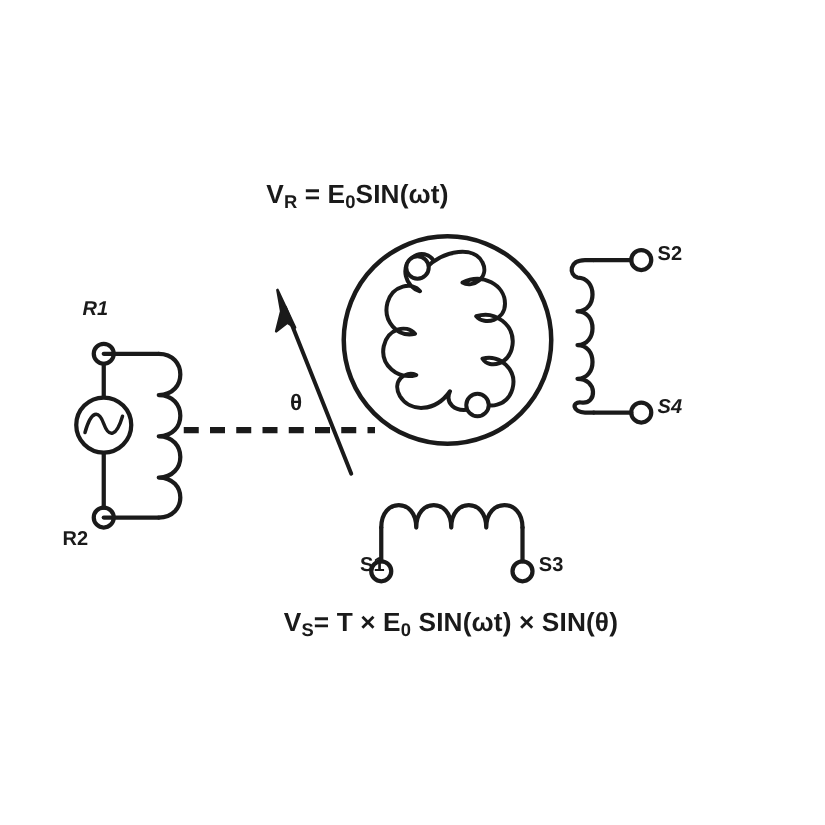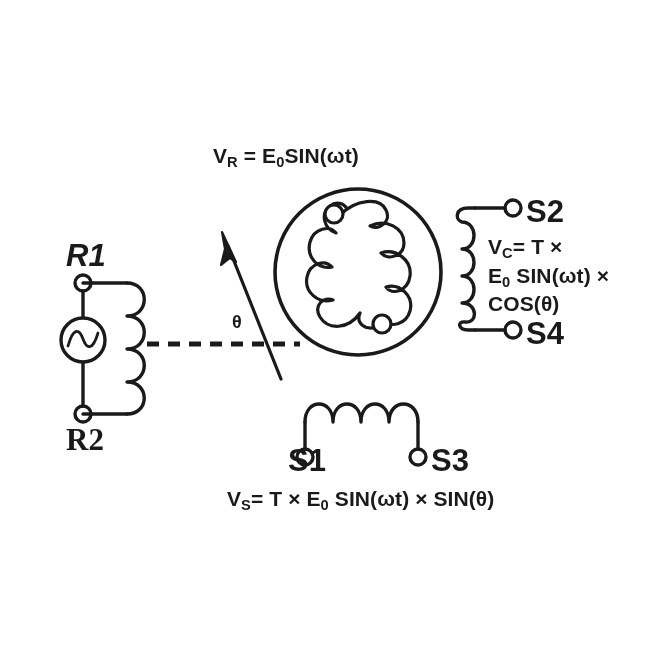--- a/index.html
+++ b/index.html
@@ -28,21 +28,21 @@
     font-weight: bold;
     color: #1a1a1a;
     white-space: nowrap;
     line-height: 1.06;
     letter-spacing: 0.1px;
   }
   .formula {
     font-size: 21px;
   }
   .term {
-    font-size: 31px;
+    font-size: 16px;
   }
   .theta-lbl {
     font-size: 18px;
   }
   .sub {
     font-size: 0.70em;
     vertical-align: -0.28em;
     font-weight: bold;
   }
 </style>
@@ -136,37 +136,28 @@
                C 389 398, 418 398, 418 422" stroke-width="3.4" fill="none"></path>
     </g>
   </svg>
 
   <div class="lbl formula" style="left:213px; top:145px;">
     <span>V</span><span class="sub">R</span><span>&nbsp;= E</span><span class="sub">0</span><span>SIN(ωt)</span>
   </div>
 
   <div class="lbl term" style="left:66px; top:240px;font-style:italic;">R1</div>
 
-  <div class="lbl term" style="left:66px; top:424px;font-family:Liberation Serif, serif;">R2</div>
+  <div class="lbl term" style="left:50px; top:424px;">R2</div>
 
   <div class="lbl theta-lbl" style="left:232px; top:313px;">θ</div>
 
   <div class="lbl term" style="left:526px; top:196px;">S2</div>
 
-  <div class="lbl term" style="left:526px; top:318px;">S4</div>
+  <div class="lbl term" style="left:526px; top:318px;font-style:italic;">S4</div>
 
-  <div class="lbl formula" style="left:488px; top:236px;">
-    <div>
-      <span>V</span><span class="sub">C</span><span>= T ×</span>
-    </div>
-    <div style="margin-top:3px;">
-      <span>E</span><span class="sub">0</span>&nbsp;<span>SIN(ωt) ×</span>
-    </div>
-    <div style="margin-top:3px;">COS(θ)</div>
-  </div>
 
   <div class="lbl term" style="left:261px; top:445px;margin-left:27px;">S1</div>
 
   <div class="lbl term" style="left:431px; top:445px;">S3</div>
 
   <div class="lbl formula" style="left:203px; top:488px;margin-left:24px;">
     <span>V</span><span class="sub">S</span><span>= T × E</span><span class="sub">0</span>&nbsp;<span>SIN(ωt) × SIN(θ)</span>
   </div>
 
 </div>

